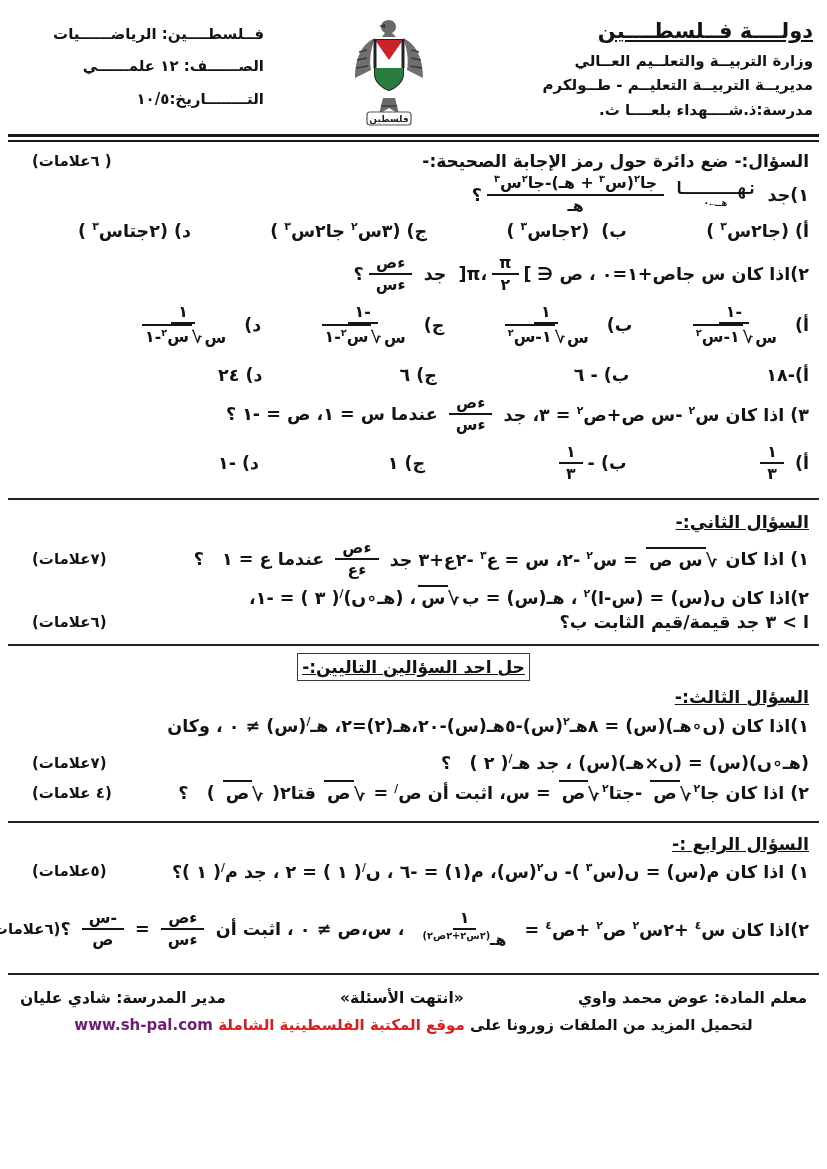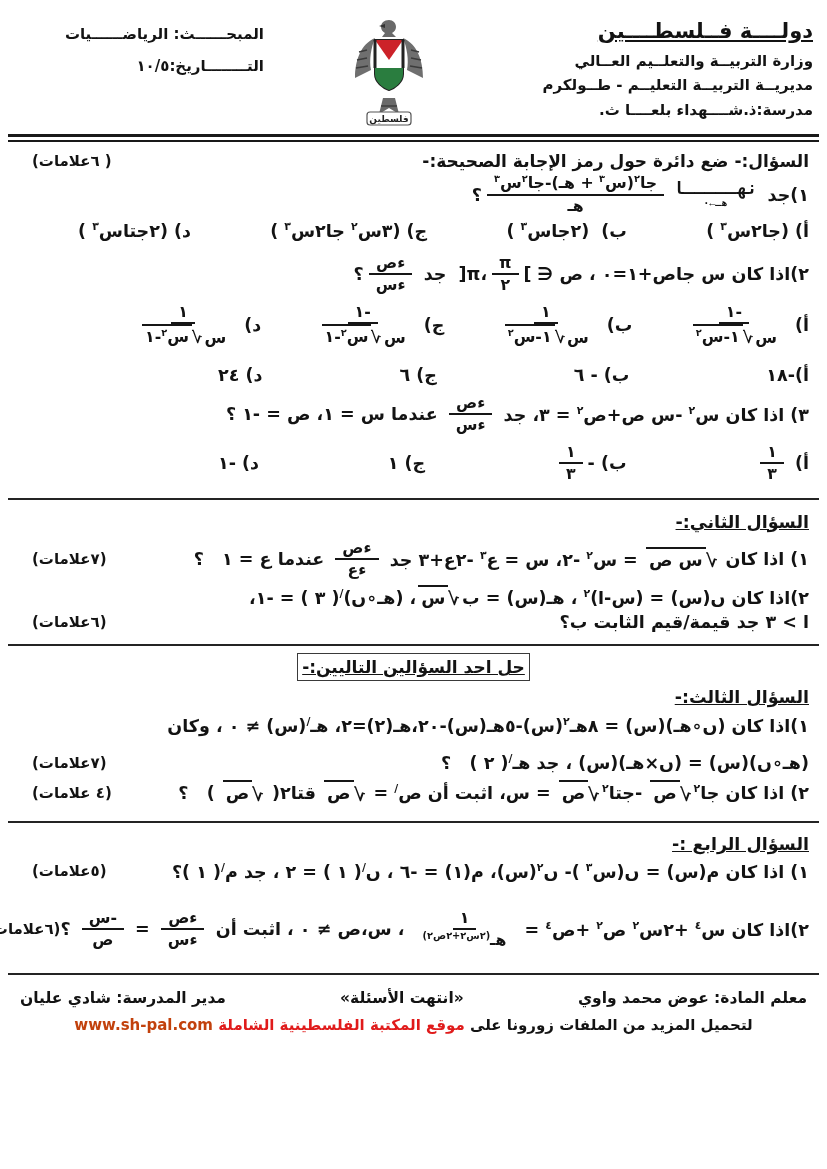--- a/index.html
+++ b/index.html
@@ -36,21 +36,21 @@
   .ans{display:inline-flex;align-items:center;white-space:pre;}
   .instr{font-size:17px;}
   .sec-title{display:inline-block;font-size:17.5px;text-decoration:underline;}
   .choice-wrap{text-align:center;}
   .choice-box{display:inline-block;border:1.8px solid #3a3a3a;padding:3px 4px;
               font-size:17px;text-decoration:underline;}
   
   .foot{display:flex;justify-content:space-between;align-items:center;padding:0 20px;font-size:15.5px;}
   .promo{text-align:center;font-size:15px;margin-top:9px;}
   .promo .p-red{color:#e01b1b;}
-  .promo .p-url{color:#c2410c;direction:ltr;display:inline-block;}
+  .promo .p-url{color:#701a75;direction:ltr;display:inline-block;}
 </style>
 </head>
 <body>
 
 <div class="page">
 
   <div class="hdr">
     <div class="hdr-right">
       <div class="hdr-title">دولــــة فــلسطــــين</div>
       <div>وزارة التربيــة والتعلــيم العــالي</div>
@@ -74,21 +74,22 @@
         <path d="M34 24 h28 v34 c0 8 -8 14 -14 16 c-6 -2 -14 -8 -14 -16 z" fill="#ffffff" stroke="#222222" stroke-width="2"></path>
         <path d="M34 24 h28 l-14 20 z" fill="#cc2229"></path>
         <path d="M34 52 v6 c0 8 8 14 14 16 c6 -2 14 -8 14 -16 v-6 z" fill="#2a7d3f"></path>
         <path d="M34 24 v28 M62 24 v28" stroke="#222222" stroke-width="3"></path>
 
         <rect x="26" y="96" width="44" height="13" rx="3" fill="#ffffff" stroke="#555" stroke-width="1.2"></rect>
         <text x="48" y="106" text-anchor="middle" font-size="9" fill="#222">فلسطين</text>
       </svg>
     </div>
     <div class="hdr-left">
-      <div>المبحــــــث: الرياضــــــيات</div>
+      <div>فــلسطــــين: الرياضــــــيات</div>
+      <div>الصــــــف: ١٢ علمــــــي</div>
       <div>التــــــــاريخ:١٠/٥</div>
     </div>
   </div>
 
   <div class="rule-dbl"></div>
 
   <div class="sec">
     <div class="qrow instr" style="margin-top:9px;">
       <span>السؤال:- ضع دائرة حول رمز الإجابة الصحيحة:-</span>
       <span class="marks">( ٦علامات)</span>

